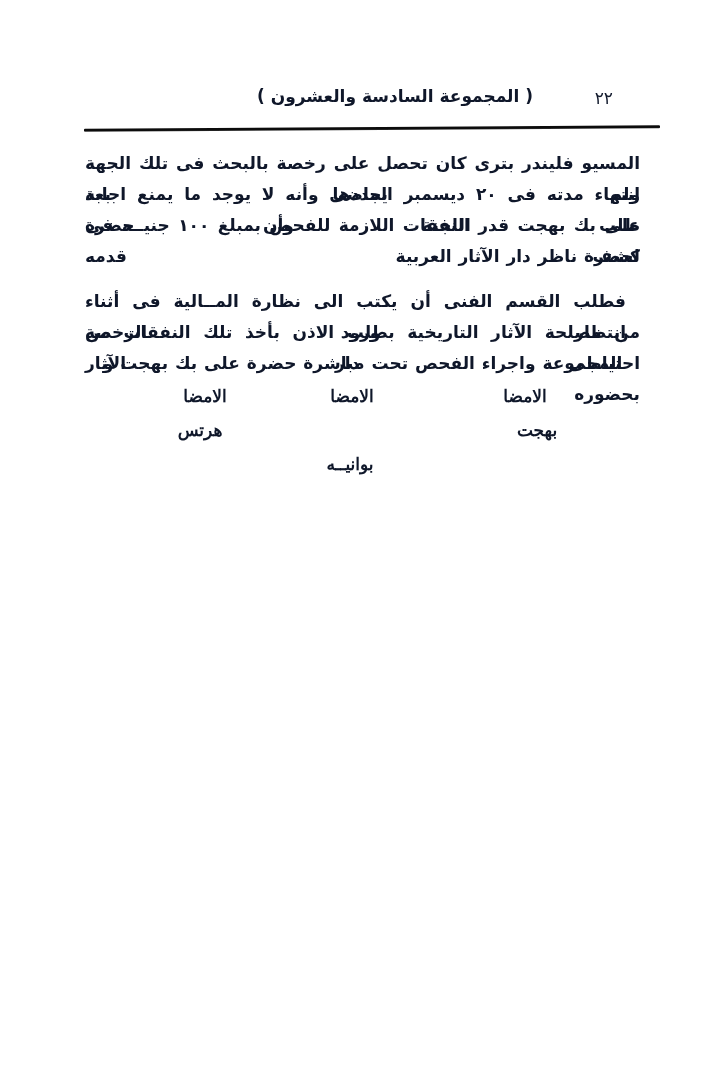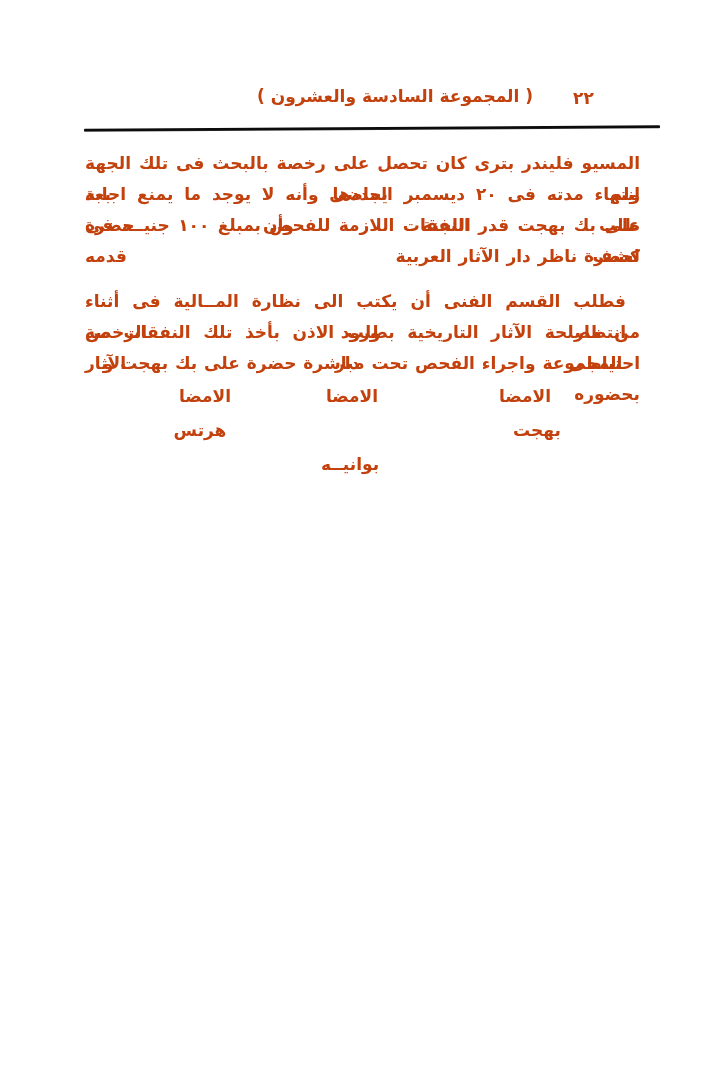--- a/index.html
+++ b/index.html
@@ -7,38 +7,38 @@
     background: #ffffff;
     width: 720px; height: 1082px;
     overflow: hidden;
     font-family: "DejaVu Sans", sans-serif;
   }
   .page {
     position: relative;
     width: 720px; height: 1082px;
     background: #ffffff;
     direction: rtl;
-    color: #c2410c;
+    color: #0f172a;
   }
   
   .series-title {
     position: absolute;
     top: 86px; left: 250px; width: 290px;
     text-align: center;
     font-size: 17px;
     font-weight: bold;
     white-space: nowrap;
     direction: rtl;
   }
   .page-number {
     position: absolute;
     top: 88px; left: 573px; width: 40px;
     font-size: 17px;
-    font-weight: bold;
-    text-align: left;
+    font-weight: normal;
+    text-align: right;
     letter-spacing: 1px;
   }
   .header-rule {
     position: absolute;
     top: 127px; left: 84px; width: 576px; height: 3px;
     background: linear-gradient(to bottom, #0c0c0c 0%, #0c0c0c 70%, #3a3a3a 100%);
     transform: rotate(-0.35deg);
     border-radius: 1px;
   }
   
@@ -70,20 +70,21 @@
     margin-top: 2px;
   }
   .sigcell {
     position: absolute;
     top: 0;
     width: 120px;
     text-align: center;
     font-size: 17px;
     font-weight: bold;
     white-space: nowrap;
+    font-family: Liberation Serif, serif;
   }
   
   .sig-label-0 { left: 380px; }
   .sig-label-1 { left: 207px; }
   .sig-label-2 { left:  60px; }
   
   .sig-name-0 { left: 392px; }
   .sig-name-1 { left: 205px; margin-top: 34px; }
   .sig-name-2 { left:  55px; }
 </style>

